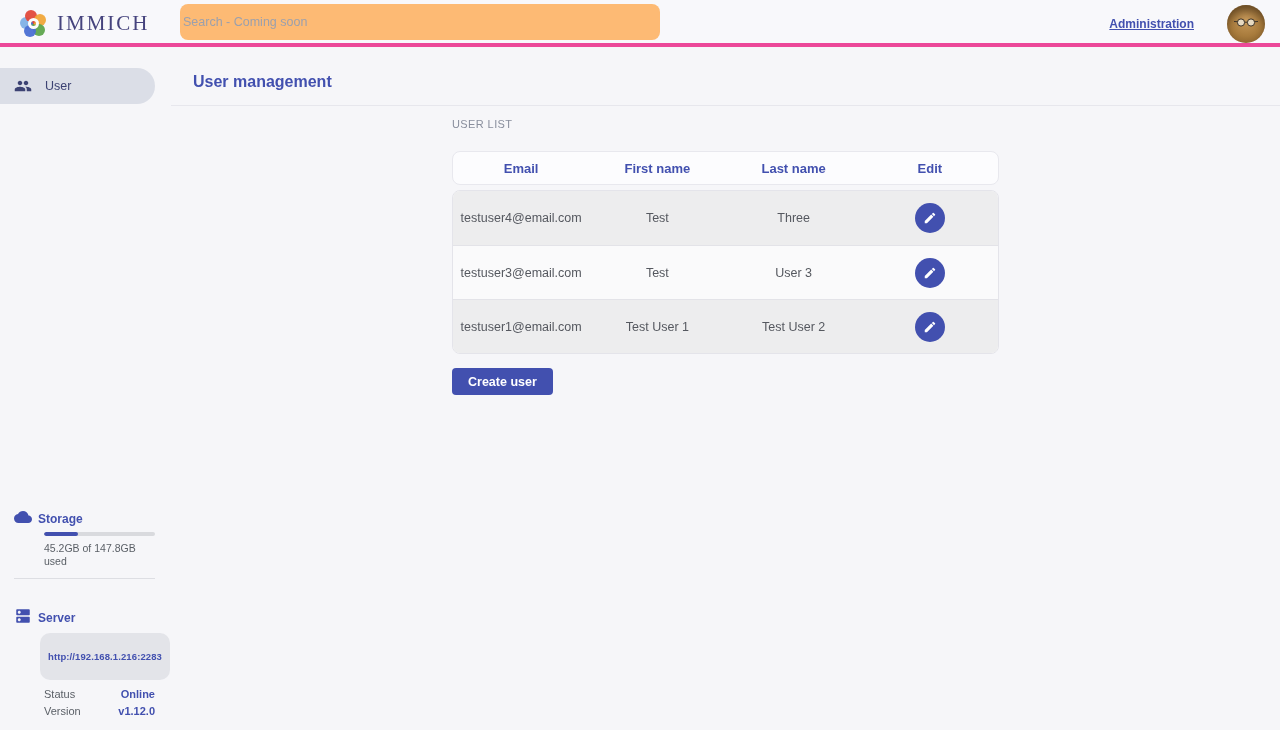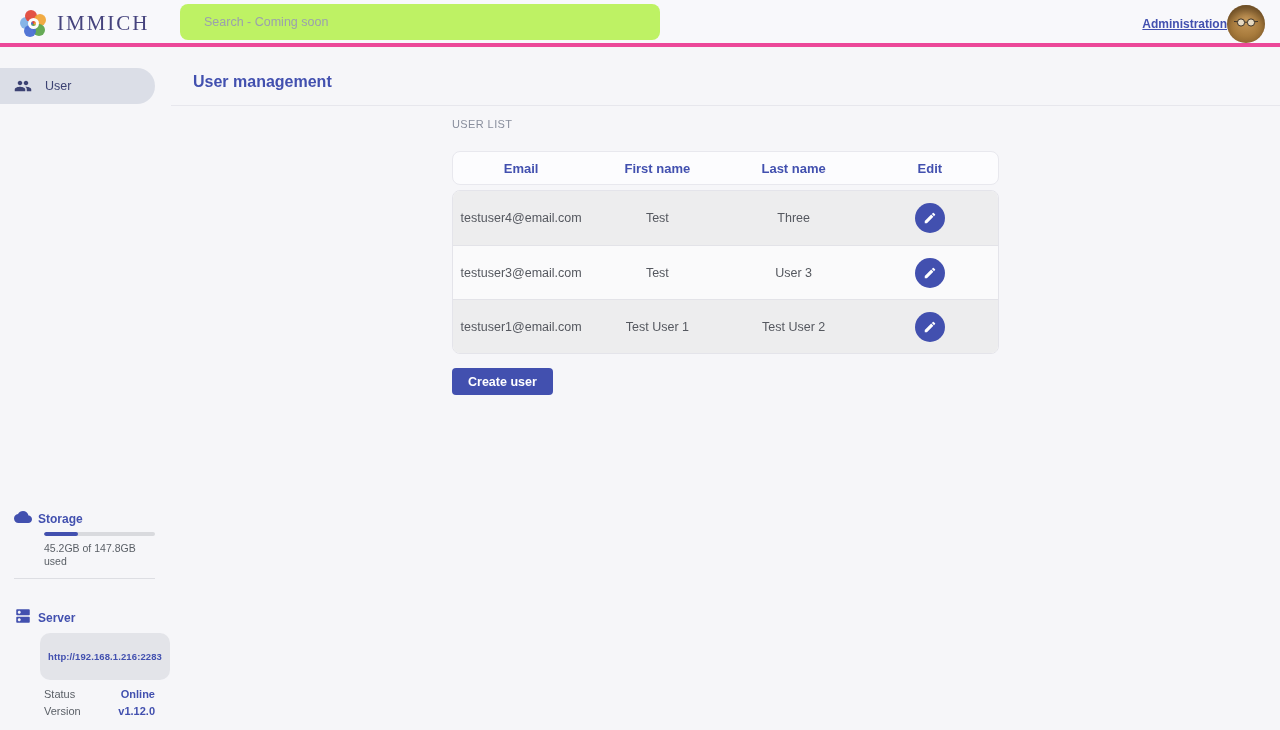--- a/index.html
+++ b/index.html
@@ -34,26 +34,26 @@
   .p-dot {
     position: absolute; top: 11px; left: 11px; width: 5px; height: 5px; border-radius: 50%;
     background: conic-gradient(#e14a3b, #f0a63a, #5ea54d, #4a6fd3, #e14a3b);
   }
   .logo-text {
     font-family: "Liberation Serif", serif;
     font-size: 21px; letter-spacing: 2px; color: #45437d; font-weight: 400;
   }
   .search-box {
     position: absolute; left: 180px; top: 4px; width: 480px; height: 36px;
-    background: #bef264; border: none; border-radius: 8px;
-    padding: 0 24px; font-size: 12.5px; color: #5f6672; outline: none;
+    background: #fdba74; border: none; border-radius: 8px;
+    padding: 0 3px; font-size: 12.5px; color: #5f6672; outline: none;
     font-family: "Liberation Sans", sans-serif;
   }
   .search-box::placeholder { color: #9ba0ad; }
-  .top-right { position: absolute; right: 15px; top: 0; height: 47px; display: flex; align-items: center; gap: 0; }
+  .top-right { position: absolute; right: 15px; top: 0; height: 47px; display: flex; align-items: center; gap: 33px; }
   .admin-link { color: #4250af; font-size: 12px; font-weight: 700; text-decoration: underline; cursor: pointer; }
   .avatar {
     width: 38px; height: 38px; border-radius: 50%;
     background: radial-gradient(circle at 50% 38%, #c89a5b 0%, #a87b3c 55%, #7a5526 100%);
     box-shadow: inset 0 9px 10px -3px rgba(45,30,12,.55);
     position: relative; cursor: pointer; overflow: hidden;
   }
   .avatar svg { position: absolute; left: 6px; top: 13px; width: 26px; height: 9px; }
 
   

